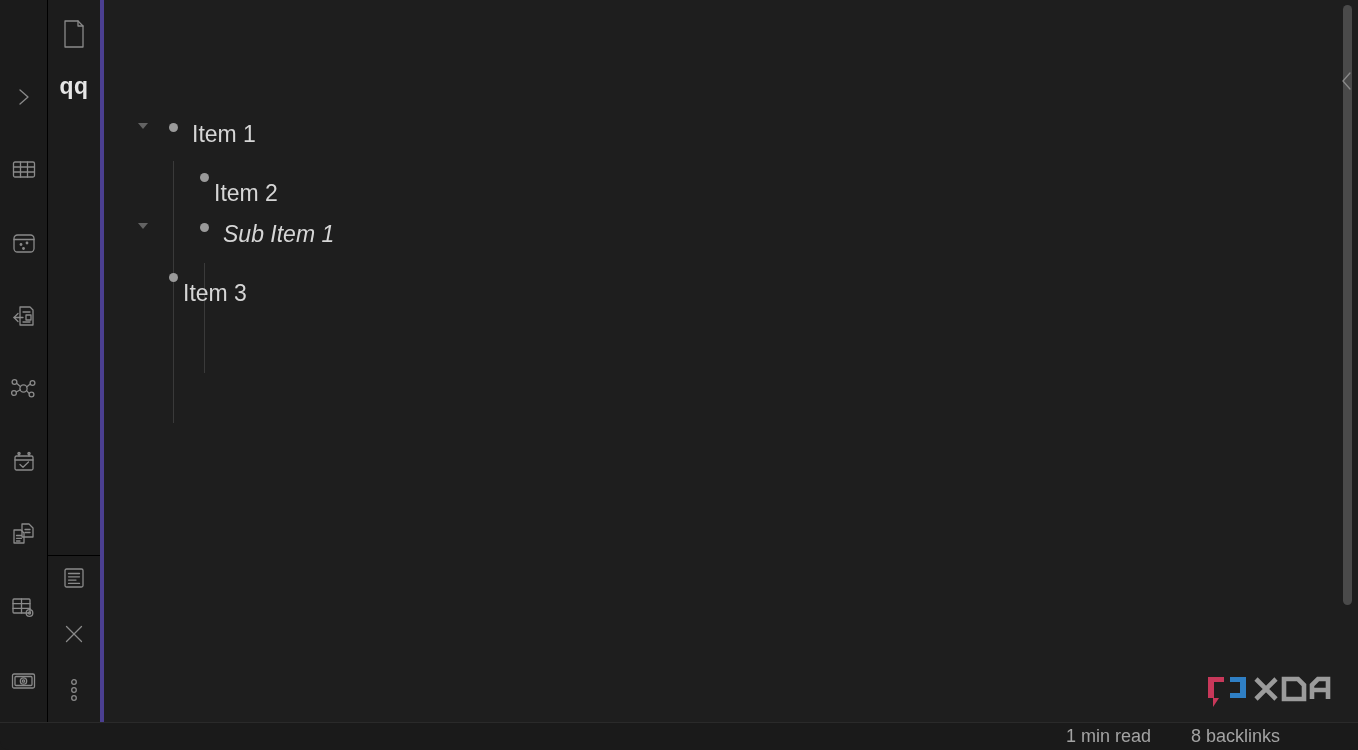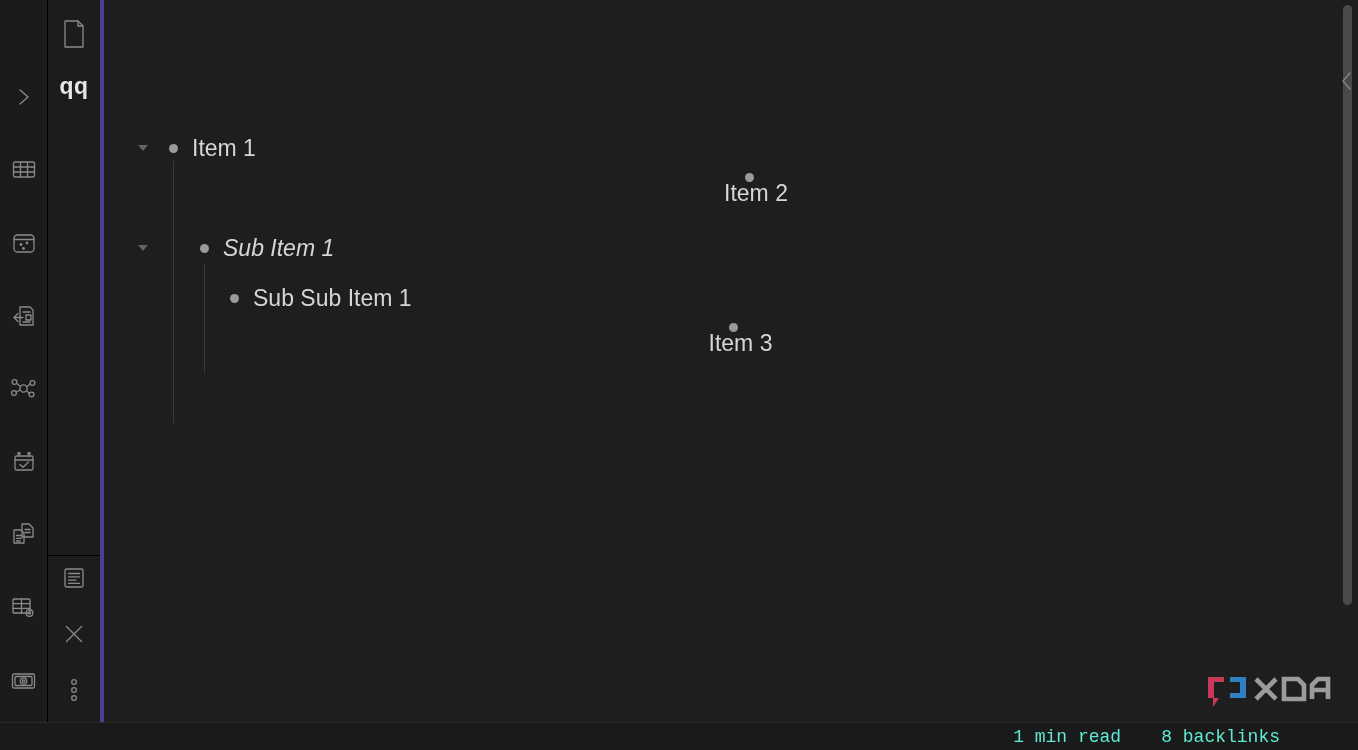--- a/index.html
+++ b/index.html
@@ -94,21 +94,21 @@
     background:#1e1e1e;
     overflow:hidden;
   }
   .outliner {
     position:absolute;
     left:33px; top:123px;
     right:60px;
   }
   .row {
     position:relative;
-    display:flex; align-items:center;
+    display:flex; align-items:flex-start;
     height:50px;
   }
   .tri {
     position:absolute;
     width:0; height:0;
     border-left:5px solid transparent;
     border-right:5px solid transparent;
     border-top:6px solid #636363;
     cursor:pointer;
   }
@@ -159,24 +159,23 @@
     background:#1a1a1a;
     border-top:1px solid #2a2a2a;
     border-bottom-left-radius:9px;
     border-bottom-right-radius:9px;
     display:flex; align-items:center; justify-content:flex-end;
     gap:40px;
     padding-right:78px;
     z-index:20;
   }
   .status-item {
-    color:#5eead4;
+    color:#a3a3a3;
     font-size:18px;
     white-space:nowrap;
-    font-family:Liberation Mono, monospace;
   }
 
   
   .xda {
     position:absolute;
     right:22px; bottom:36px;
     z-index:25;
     pointer-events:none;
   }
 </style>
@@ -371,24 +370,20 @@
         <div class="rowtext">Item 2</div>
       </div>
 
       <div class="row" style="padding-left:67px;font-style:italic;">
         <div class="tri" style="left:5px;"></div>
         <div class="bullet"></div>
         <div class="rowtext">Sub Item 1</div>
       </div>
 
 
-      <div class="row" style="padding-left:97px;">
-        <div class="bullet"></div>
-        <div class="rowtext">Sub Sub Item 1</div>
-      </div>
 
       <div class="row" style="padding-left:36px;flex-direction:column;">
         <div class="bullet"></div>
         <div class="rowtext">Item 3</div>
       </div>
 
     </div>
 
     <div class="scrollbar"></div>
 

